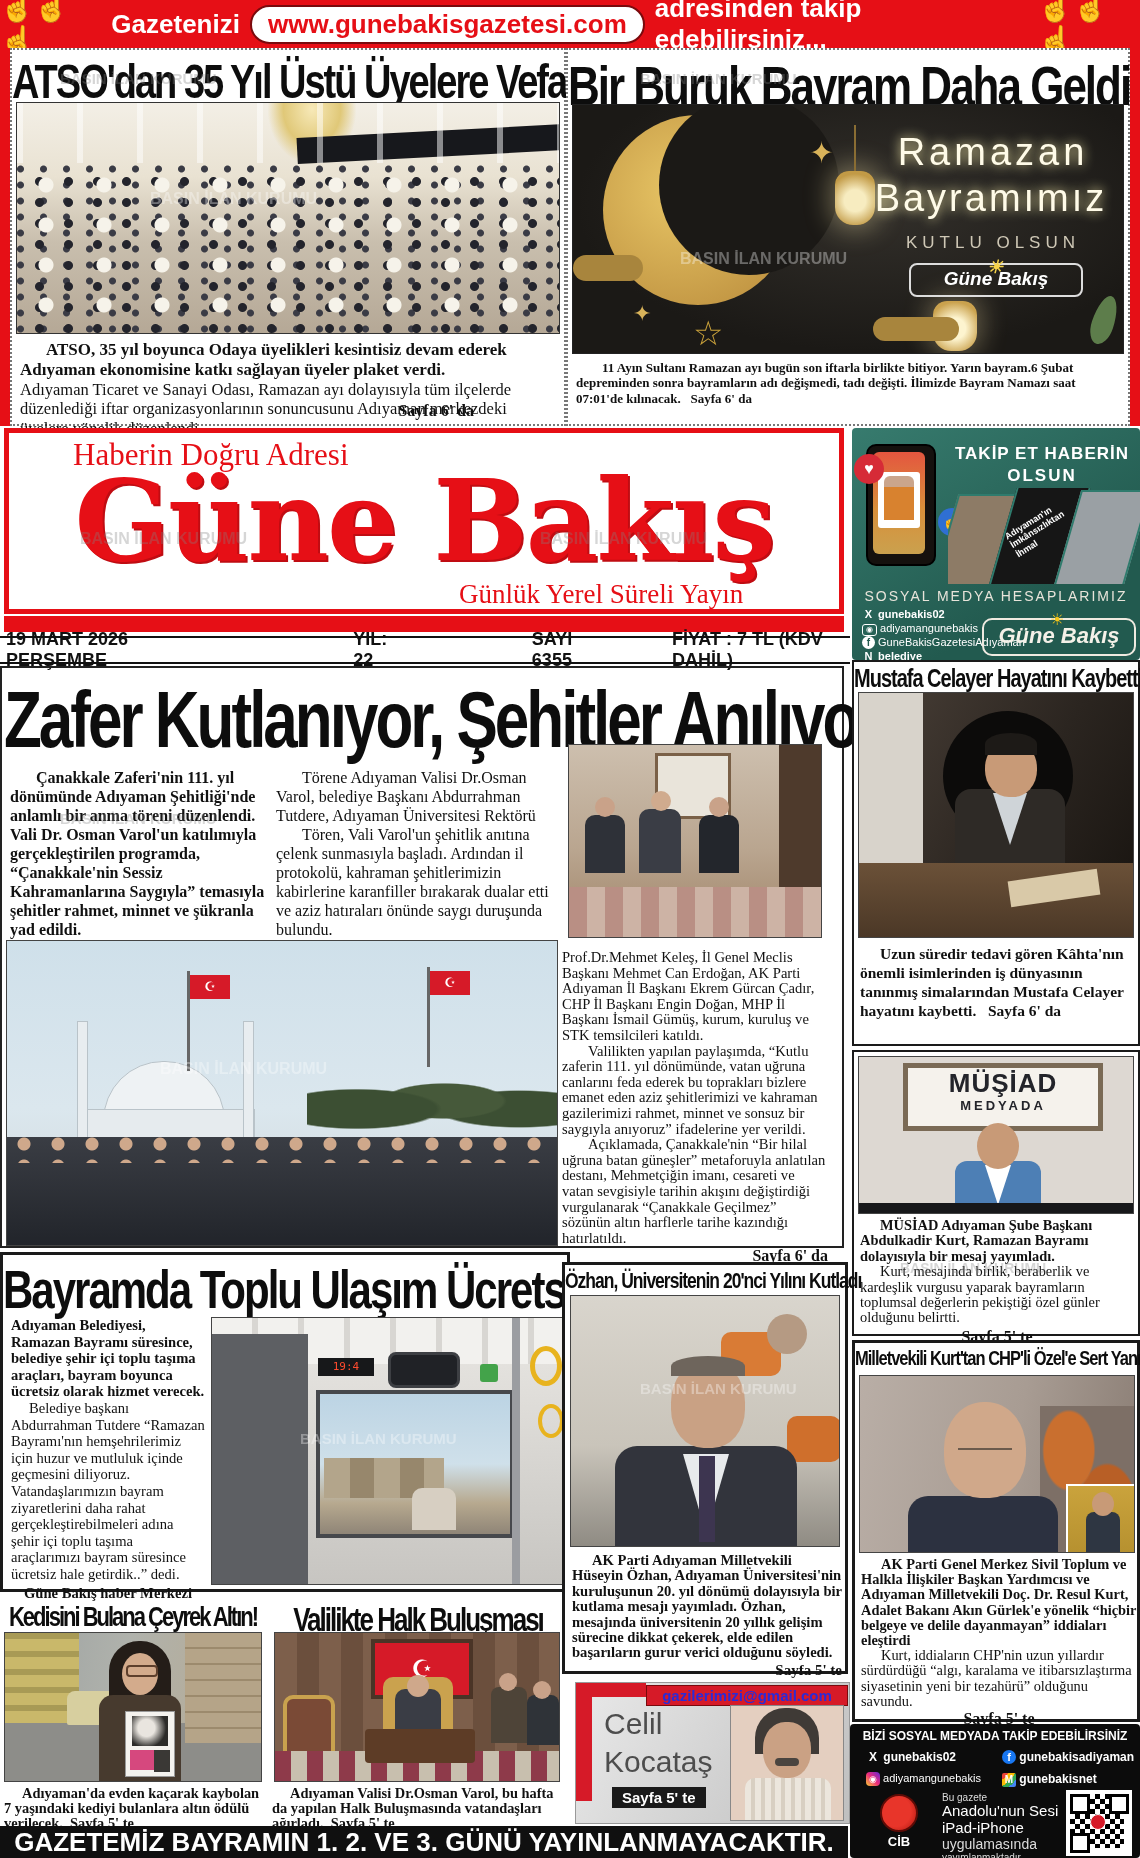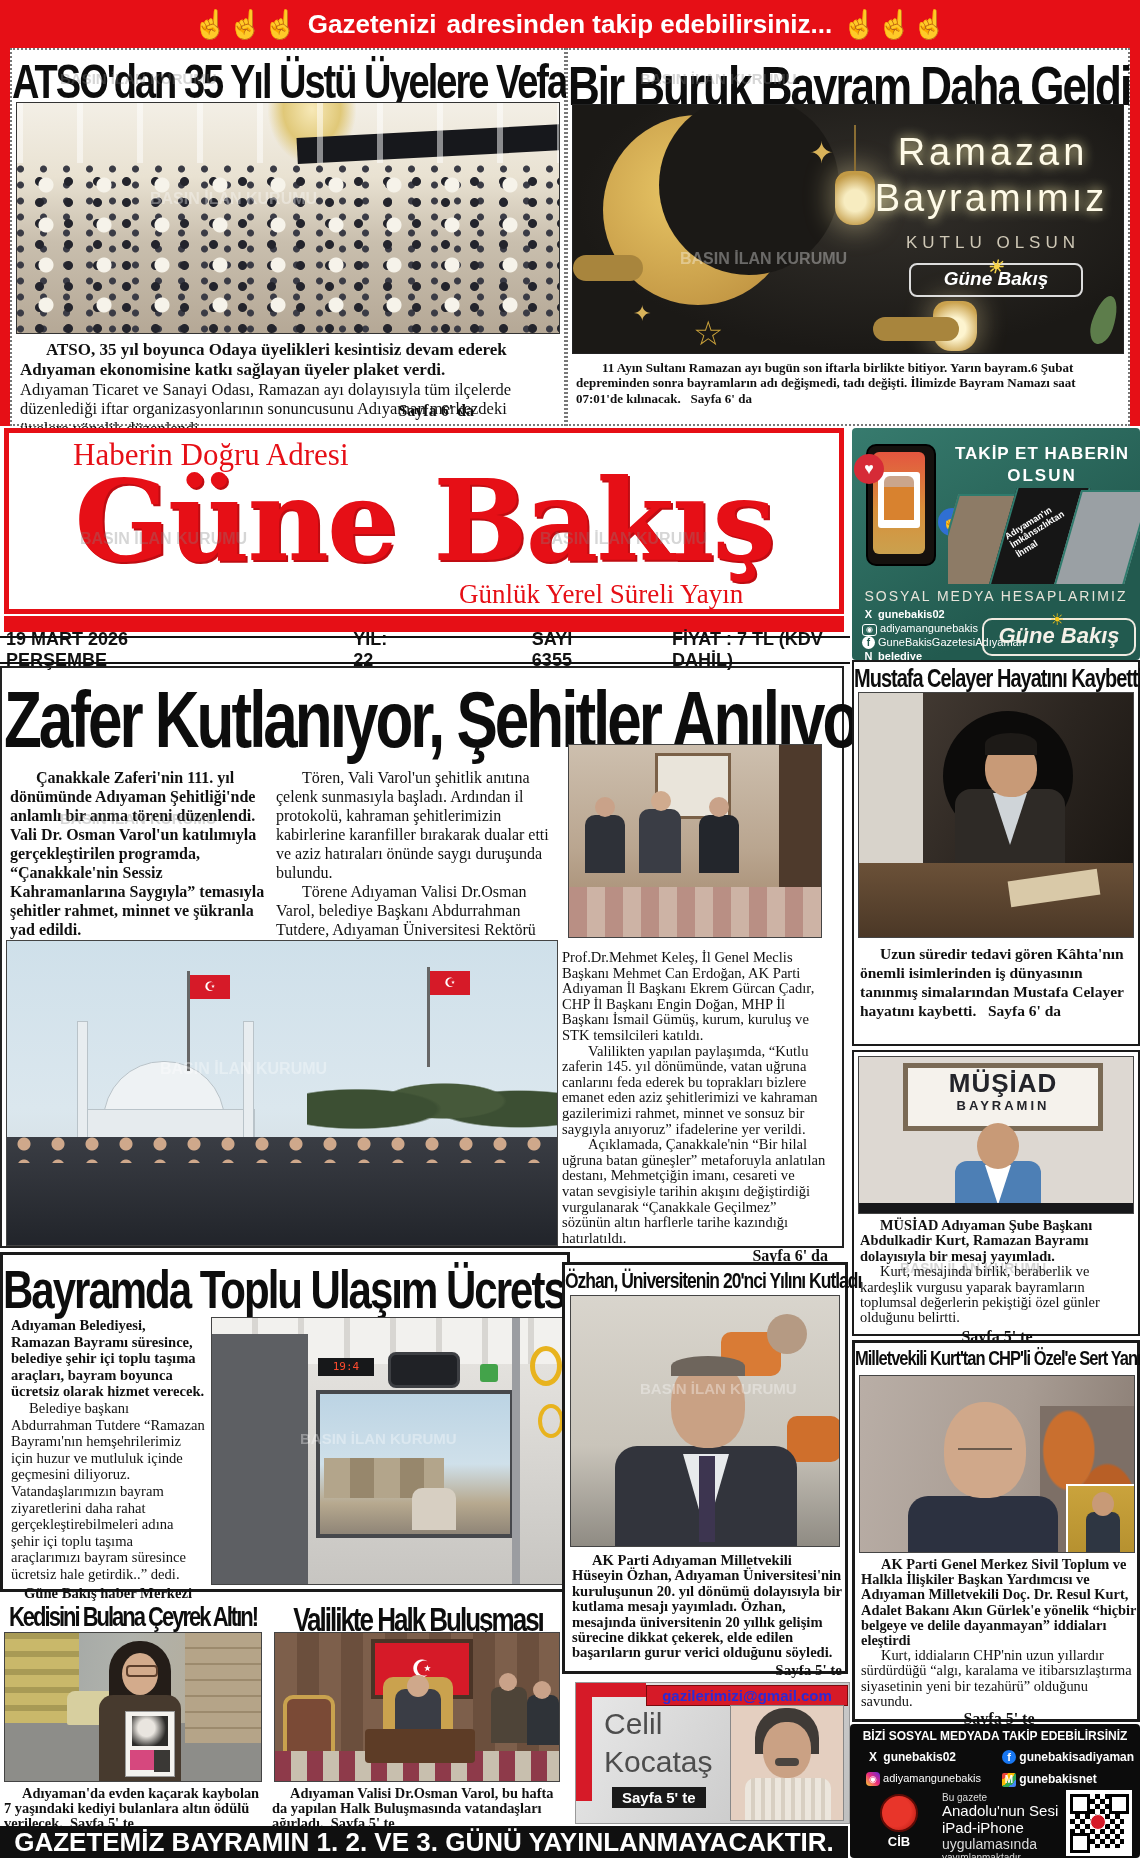--- a/index.html
+++ b/index.html
@@ -24,20 +24,21 @@
 </head>
 <body>
 
 <div id="page">
 
   <div class="abs" style="left:0;top:0;width:1140px;height:48px;background:#e60f16;color:#fff;
               font-family:'Liberation Sans',sans-serif;font-size:26px;font-weight:bold;
               display:flex;align-items:center;justify-content:center;gap:10px;">
     <span style="font-size:28px;">☝☝☝</span>
     <span>Gazetenizi</span>
+    <span style="background:#fff;color:#e60f16;border-radius:22px;padding:2px 16px;border:2px solid #7a0a0d;">www.gunebakisgazetesi.com</span>
     <span>adresinden takip edebilirsiniz...</span>
     <span style="font-size:28px;">☝☝☝</span>
   </div>
 
   <div class="abs" style="left:0;top:48px;width:10px;height:378px;background:#e60f16;"></div>
   <div class="abs" style="left:1130px;top:48px;width:10px;height:378px;background:#e60f16;"></div>
 
   <div class="abs dotbox" style="left:10px;top:48px;width:556px;height:378px;">
     <div class="abs cond" style="left:0;top:4px;width:552px;text-align:center;font-size:38px;">ATSO'dan 35 Yıl Üstü Üyelere Vefa</div>
     <div class="photo" style="left:4px;top:52px;width:544px;height:232px;background:linear-gradient(#f3efe6 0%,#e9e2d2 32%,#c9bfae 60%,#b5a896 100%);border:1px solid #333;">
@@ -141,22 +142,22 @@
   </div>
 
   <div class="abs" style="left:0;top:666px;width:844px;height:582px;border:2px solid #222;box-sizing:border-box;">
     <div class="abs cond" style="left:2px;top:6px;width:836px;text-align:left;font-size:62px;letter-spacing:-3px;">Zafer Kutlanıyor, Şehitler Anılıyor</div>
 
     <div class="abs cap serif-b" style="left:8px;top:100px;width:256px;font-size:16px;line-height:19px;">
       <p class="ind">Çanakkale Zaferi'nin 111. yıl dönümünde Adıyaman Şehitliği'nde anlamlı bir anma töreni düzenlendi. Vali Dr. Osman Varol'un katılımıyla gerçekleştirilen programda, “Çanakkale'nin Sessiz Kahramanlarına Saygıyla” temasıyla şehitler rahmet, minnet ve şükranla yad edildi.</p>
     </div>
 
     <div class="abs cap" style="left:274px;top:100px;width:284px;font-size:16px;line-height:19px;">
+      <p class="ind">Törene Adıyaman Valisi Dr.Osman Varol, belediye Başkanı Abdurrahman Tutdere, Adıyaman Üniversitesi Rektörü</p>
       <p class="ind">Tören, Vali Varol'un şehitlik anıtına çelenk sunmasıyla başladı. Ardından il protokolü, kahraman şehitlerimizin kabirlerine karanfiller bırakarak dualar etti ve aziz hatıraları önünde saygı duruşunda bulundu.</p>
-      <p class="ind">Törene Adıyaman Valisi Dr.Osman Varol, belediye Başkanı Abdurrahman Tutdere, Adıyaman Üniversitesi Rektörü</p>
     </div>
 
     <div class="photo" style="left:566px;top:76px;width:254px;height:194px;background:linear-gradient(#cdbfae 0%,#b9a58f 55%,#a08468 100%);">
       <div class="abs" style="left:210px;top:0;width:44px;height:194px;background:#4e3a2c;"></div>
       <div class="abs" style="left:86px;top:8px;width:70px;height:60px;background:#e9e4da;border:3px solid #7a6Resolved047;border:3px solid #7a6047;"></div>
       <div class="abs" style="left:16px;top:70px;width:40px;height:58px;border-radius:10px 10px 0 0;background:#2e3138;"></div>
       <div class="abs" style="left:70px;top:64px;width:42px;height:64px;border-radius:10px 10px 0 0;background:#3a3d45;"></div>
       <div class="abs" style="left:130px;top:70px;width:40px;height:58px;border-radius:10px 10px 0 0;background:#23262c;"></div>
       <div class="abs" style="left:26px;top:52px;width:20px;height:20px;border-radius:50%;background:#c9a289;"></div>
       <div class="abs" style="left:82px;top:46px;width:20px;height:20px;border-radius:50%;background:#d0ab8e;"></div>
@@ -175,21 +176,21 @@
       <div class="abs" style="left:420px;top:26px;width:3px;height:100px;background:#666;"></div>
       <div class="abs" style="left:423px;top:30px;width:40px;height:24px;background:#d61a28;color:#fff;font-size:13px;text-align:center;line-height:24px;">☪</div>
       <div class="abs" style="left:0;top:196px;width:552px;height:110px;
            background:linear-gradient(#3a3d44,#21242a),radial-gradient(circle at 10px 8px,#c9a289 6px,transparent 7px);"></div>
       <div class="abs" style="left:0;top:192px;width:552px;height:30px;
            background-image:radial-gradient(circle,#cfa88b 6px,transparent 7px);background-size:34px 22px;"></div>
     </div>
 
     <div class="abs cap" style="left:560px;top:282px;width:266px;font-size:14.6px;line-height:15.6px;">
       <p>Prof.Dr.Mehmet Keleş, İl Genel Meclis Başkanı Mehmet Can Erdoğan, AK Parti Adıyaman İl Başkanı Ekrem Gürcan Çadır, CHP İl Başkanı Engin Doğan, MHP İl Başkanı İsmail Gümüş, kurum, kuruluş ve STK temsilcileri katıldı.</p>
-      <p class="ind">Valilikten yapılan paylaşımda, “Kutlu zaferin 145. yıl dönümünde, vatan uğruna canlarını feda ederek bu toprakları bizlere emanet eden aziz şehitlerimizi ve kahraman gazilerimizi rahmet, minnet ve sonsuz bir saygıyla anıyoruz” ifadelerine yer verildi.</p>
+      <p class="ind">Valilikten yapılan paylaşımda, “Kutlu zaferin 111. yıl dönümünde, vatan uğruna canlarını feda ederek bu toprakları bizlere emanet eden aziz şehitlerimizi ve kahraman gazilerimizi rahmet, minnet ve sonsuz bir saygıyla anıyoruz” ifadelerine yer verildi.</p>
       <p class="ind">Açıklamada, Çanakkale'nin “Bir hilal uğruna batan güneşler” metaforuyla anlatılan destanı, Mehmetçiğin imanı, cesareti ve vatan sevgisiyle tarihin akışını değiştirdiği vurgulanarak “Çanakkale Geçilmez” sözünün altın harflerle tarihe kazındığı hatırlatıldı.</p>
       <p class="pageref" style="text-align:right;margin-top:2px;font-size:16px;">Sayfa 6' da</p>
     </div>
   </div>
 
   <div class="abs blackbox" style="left:852px;top:660px;width:288px;height:386px;">
     <div class="abs cond" style="left:0;top:2px;width:284px;text-align:center;font-size:20px;letter-spacing:-1px;">Mustafa Celayer Hayatını Kaybetti</div>
     <div class="photo" style="left:4px;top:30px;width:276px;height:246px;background:linear-gradient(120deg,#4a4038 0%,#2b2520 55%,#17130f 100%);">
       <div class="abs" style="left:0;top:0;width:64px;height:200px;background:#d8d3cb;"></div>
       <div class="abs" style="left:84px;top:18px;width:130px;height:130px;border-radius:50%;background:#0c0b0a;"></div>
@@ -202,21 +203,21 @@
     </div>
     <div class="abs cap serif-b" style="left:6px;top:282px;width:274px;font-size:15.5px;line-height:19px;">
       <p><span class="ind" style="display:inline-block;width:20px;"></span><span>Uzun süredir tedavi gören Kâhta'nın önemli isimlerinden iş dünyasının tanınmış simalarından Mustafa Celayer hayatını kaybetti.</span>&nbsp;&nbsp;&nbsp;<span class="pageref">Sayfa 6' da</span></p>
     </div>
   </div>
 
   <div class="abs blackbox" style="left:852px;top:1050px;width:288px;height:286px;">
     <div class="photo" style="left:4px;top:4px;width:276px;height:158px;background:#ddd8d2;">
       <div class="abs" style="left:44px;top:6px;width:190px;height:58px;background:#f5f2ec;border:5px solid #7a6a55;text-align:center;">
         <div style="font-family:'Liberation Sans',sans-serif;font-weight:800;font-size:26px;color:#23242a;line-height:30px;letter-spacing:1px;">MÜŞİAD</div>
-        <div style="font-family:'Liberation Sans',sans-serif;font-weight:800;font-size:13px;color:#23242a;letter-spacing:3px;">BAYRAMIN</div>
+        <div style="font-family:'Liberation Sans',sans-serif;font-weight:800;font-size:13px;color:#23242a;letter-spacing:3px;">MEDYADA</div>
       </div>
       <div class="abs" style="left:96px;top:104px;width:86px;height:54px;border-radius:12px 12px 0 0;background:#4d7fb5;"></div>
       <div class="abs" style="left:126px;top:108px;width:26px;height:40px;background:#fff;clip-path:polygon(0 0,100% 0,50% 100%);"></div>
       <div class="abs" style="left:118px;top:66px;width:42px;height:46px;border-radius:50%;background:#c89a77;"></div>
       <div class="abs" style="left:0;top:146px;width:276px;height:12px;background:#17181a;"></div>
     </div>
     <div class="abs cap" style="left:6px;top:166px;width:274px;font-size:14.4px;line-height:15.4px;">
       <p class="serif-b"><span style="display:inline-block;width:20px;"></span><span>MÜSİAD Adıyaman Şube Başkanı Abdulkadir Kurt, Ramazan Bayramı dolayısıyla bir mesaj yayımladı.</span></p>
       <p><span style="display:inline-block;width:20px;"></span><span>Kurt, mesajında birlik, beraberlik ve kardeşlik vurgusu yaparak bayramların toplumsal değerlerin pekiştiği özel günler olduğunu belirtti.</span></p>
       <p class="pageref" style="text-align:center;font-size:16px;margin-top:3px;">Sayfa 5' te</p>

